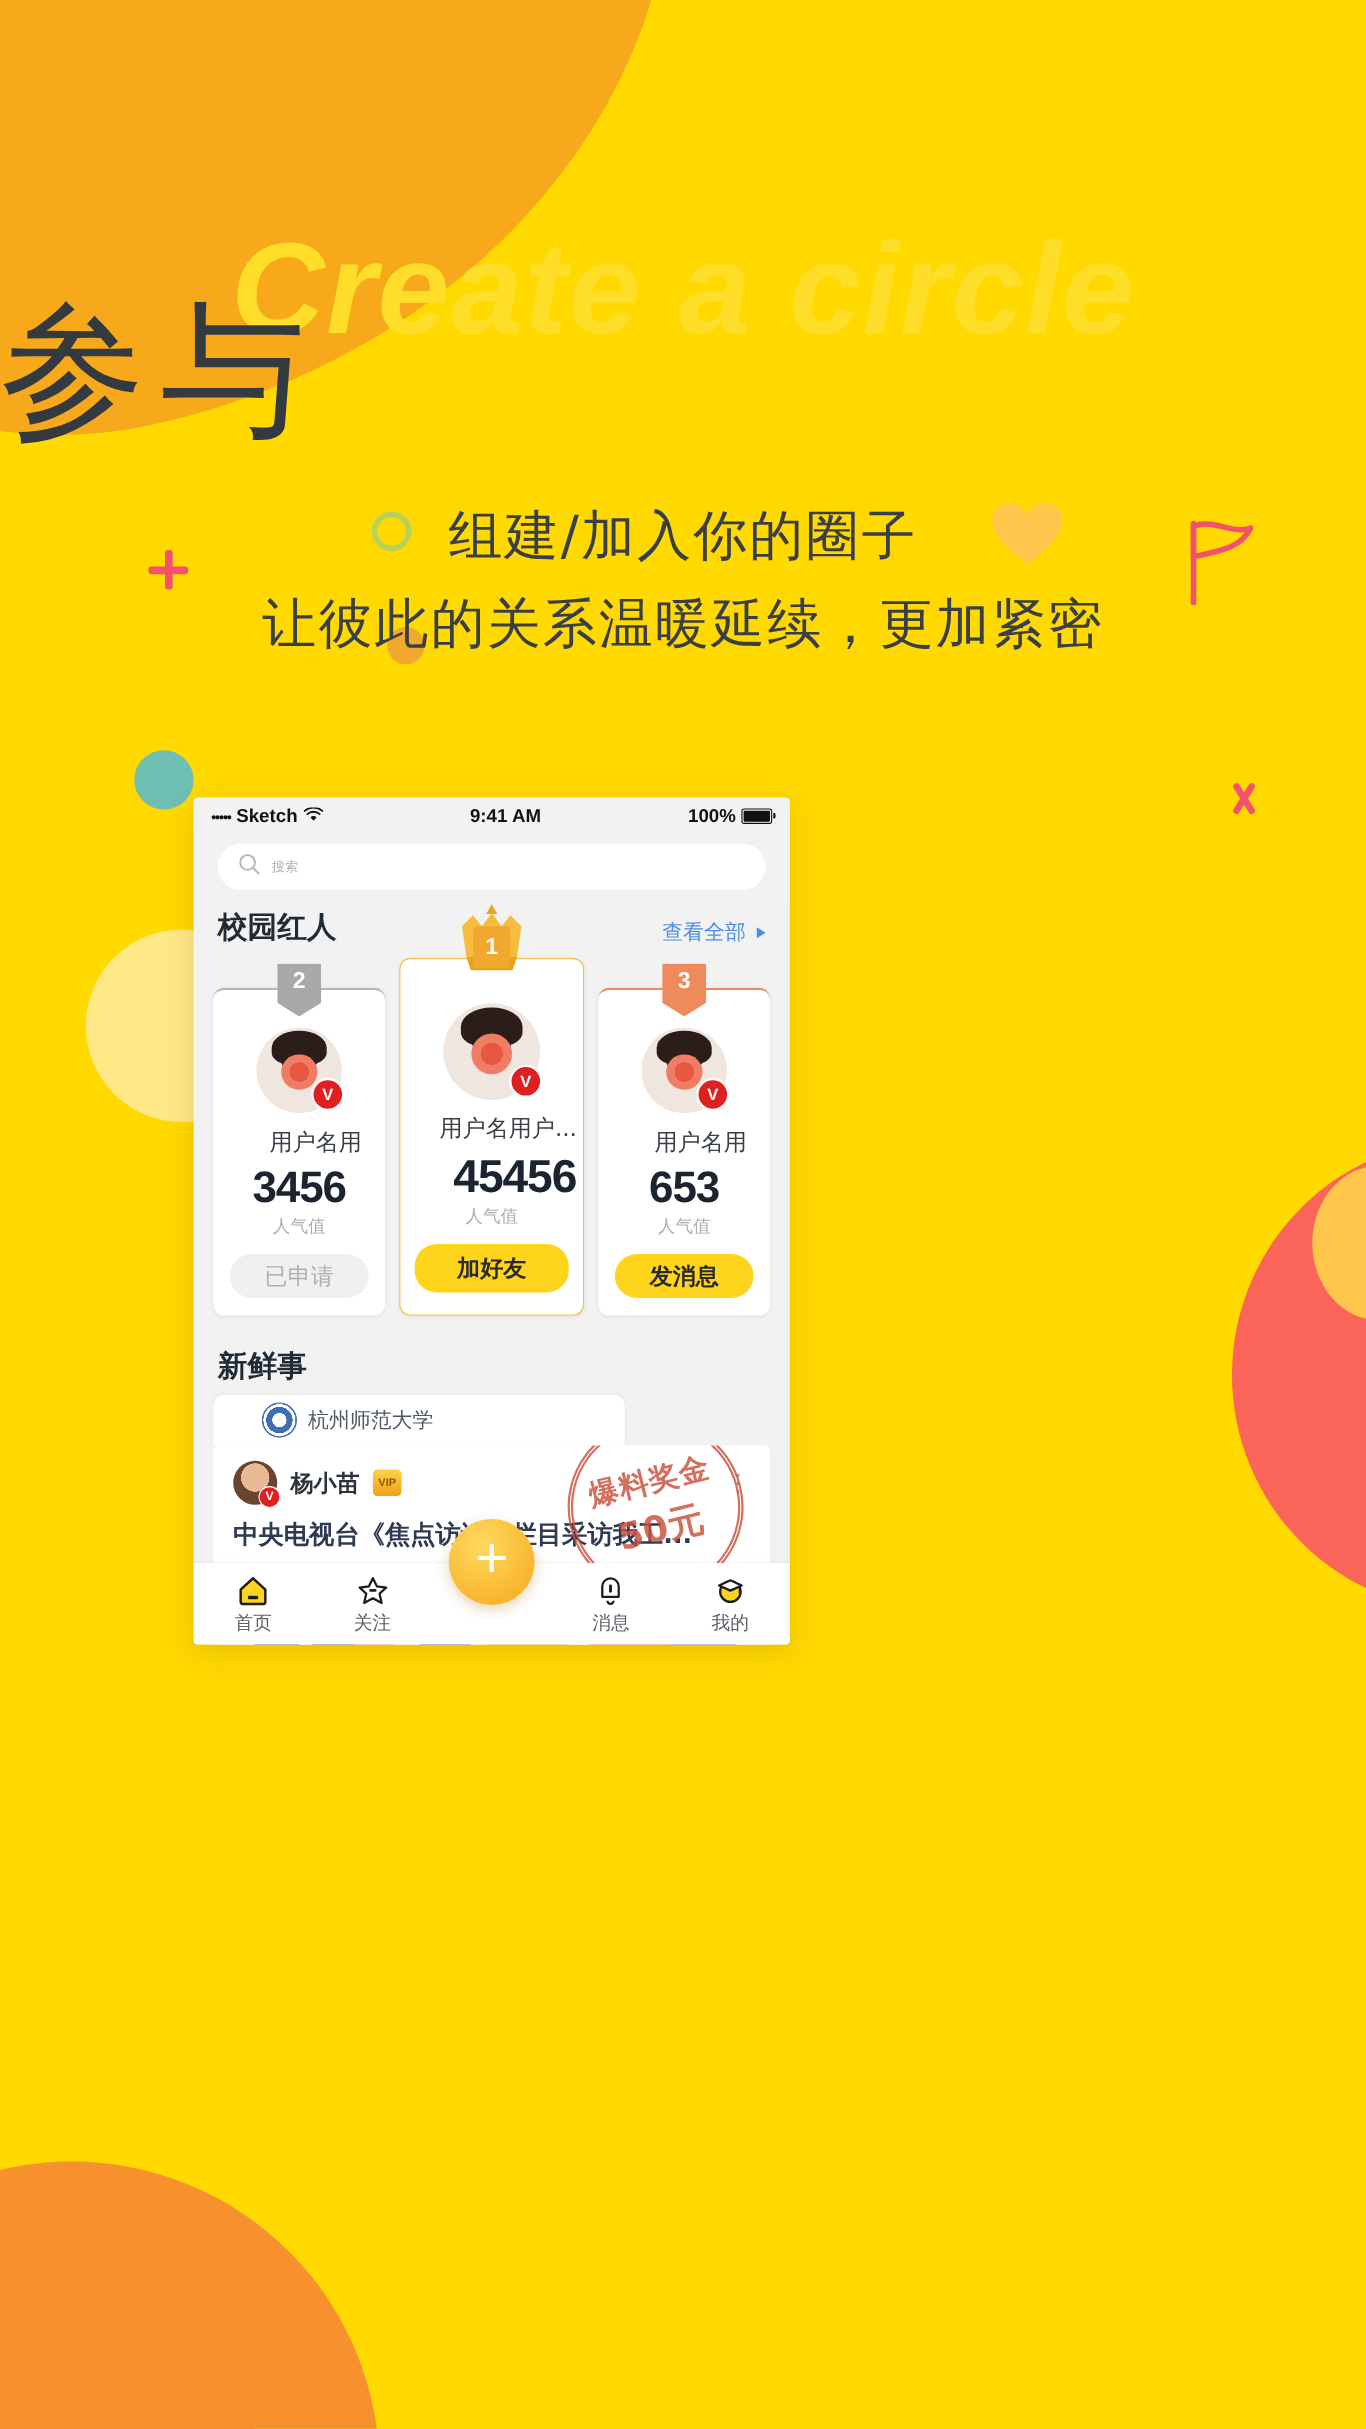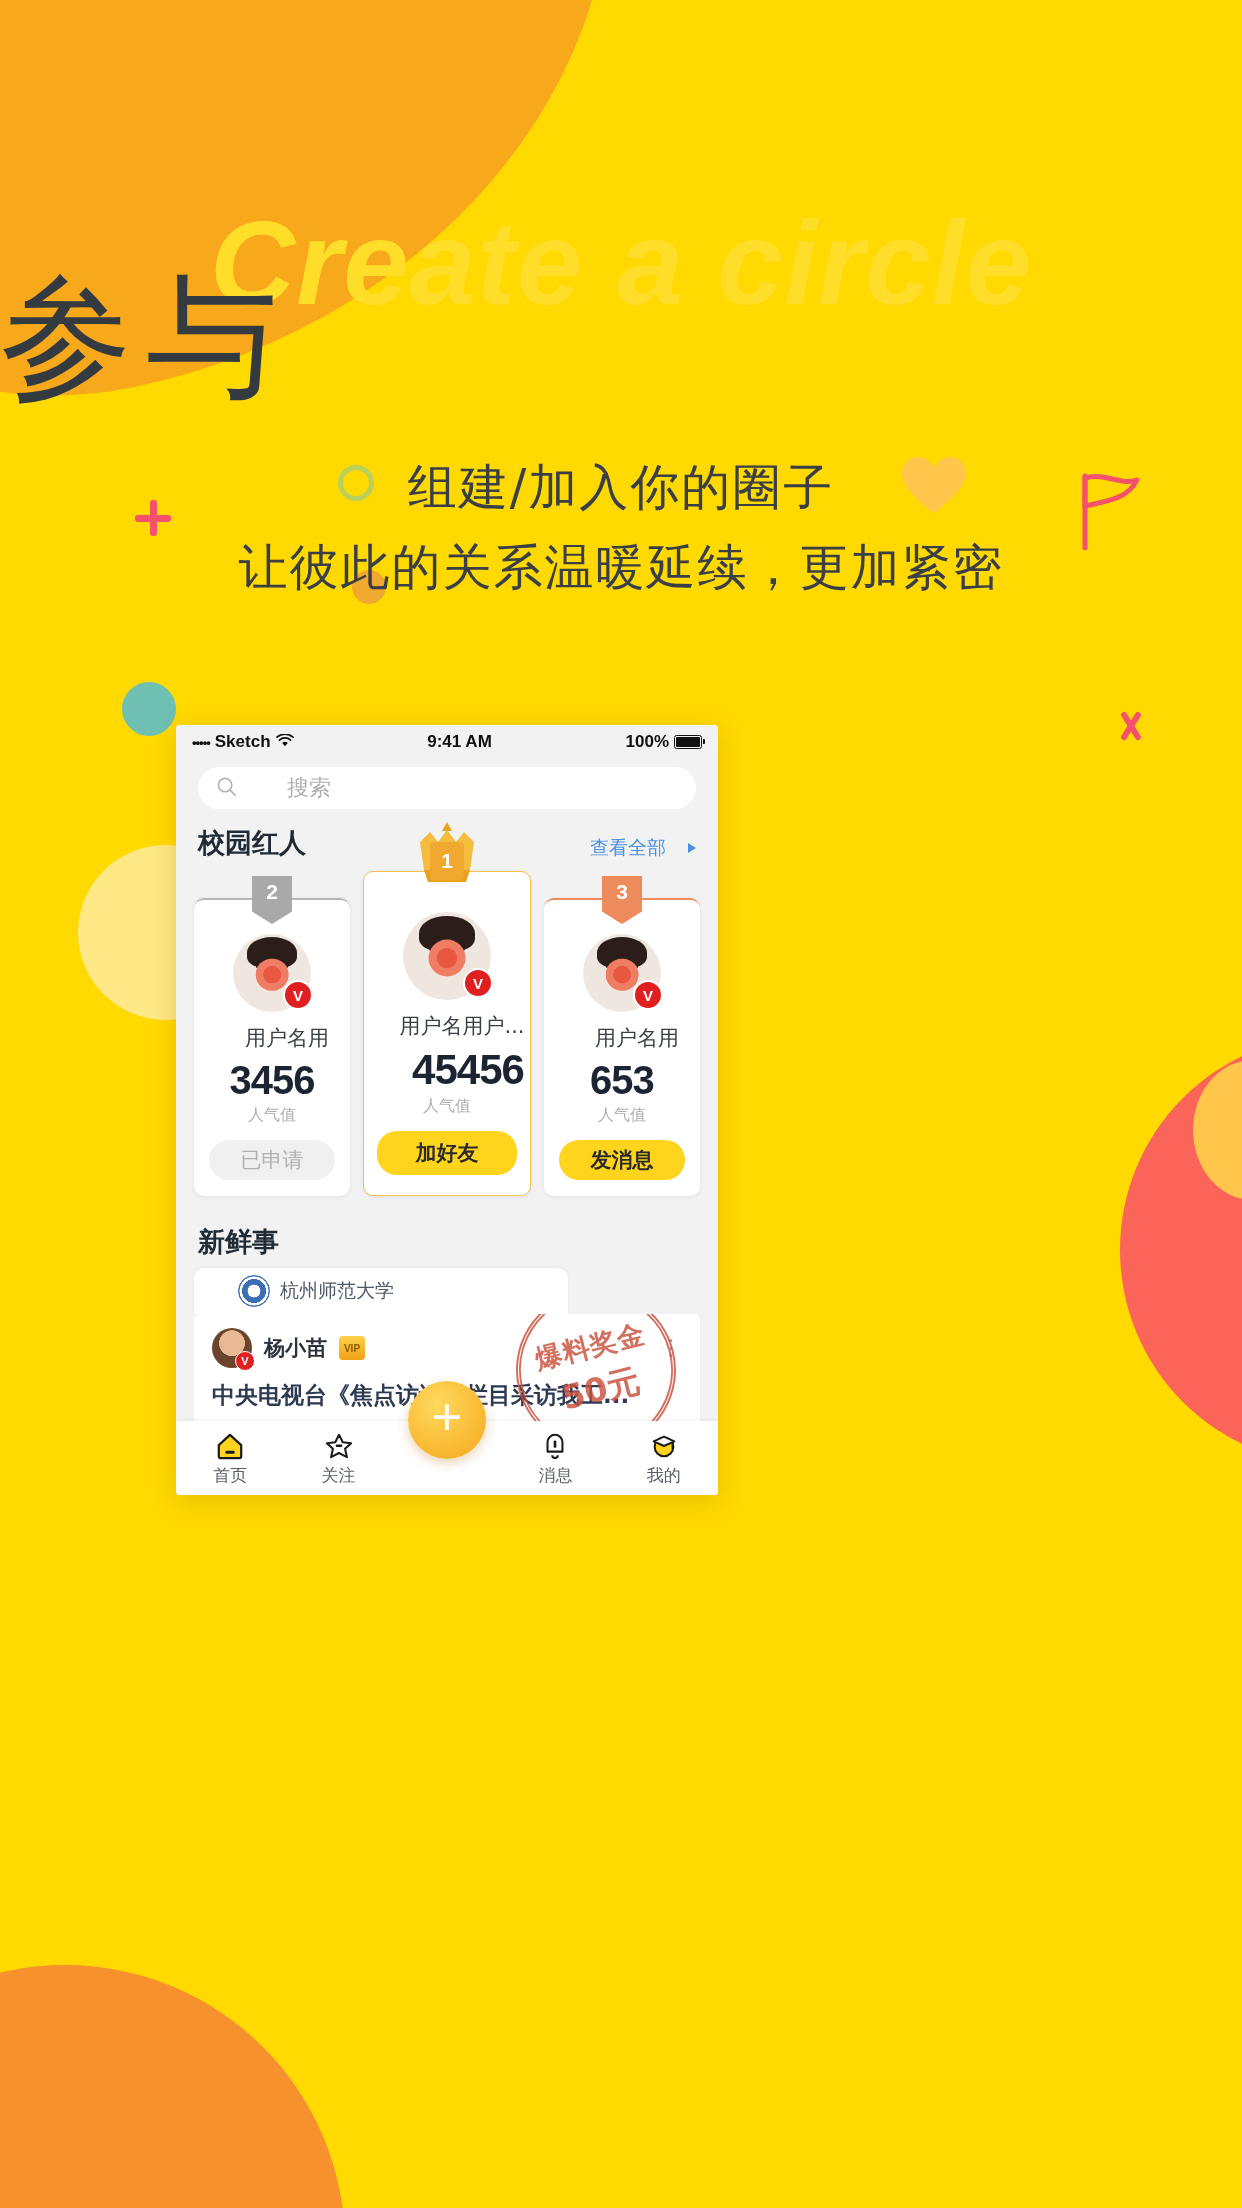--- a/index.html
+++ b/index.html
@@ -110,28 +110,28 @@
     position:relative;display:inline-block;
   }
   .batt:before{content:"";position:absolute;left:1px;top:1px;right:1px;bottom:1px;background:#111;border-radius:1px;}
   .batt:after{content:"";position:absolute;right:-4px;top:3px;width:2.5px;height:5px;background:#111;border-radius:0 1px 1px 0;}
 
   .searchwrap{padding:8px 22px 10px 22px;background:#F2F2F2;}
   .searchbar{
     height:42px;background:#fff;border-radius:21px;display:flex;align-items:center;
     padding:0 18px;gap:10px;
   }
-  .search-ph{color:#AFAFAF;font-size:22px;font-family:"DejaVu Sans",sans-serif;margin-left:40px;}
+  .search-ph{color:#AFAFAF;font-size:12px;font-family:"DejaVu Sans",sans-serif;}
 
   .sec-head{
     display:flex;align-items:flex-end;justify-content:space-between;
     padding:6px 22px 10px 22px;
   }
   .sec-title{font-size:27px;font-weight:bold;color:#212B36;font-family:"DejaVu Sans",sans-serif;}
-  .sec-more{font-size:19px;color:#4A90E2;display:flex;align-items:center;gap:22px;font-family:"DejaVu Sans",sans-serif;}
+  .sec-more{font-size:19px;color:#4A90E2;display:flex;align-items:center;gap:10px;font-family:"DejaVu Sans",sans-serif;}
   .tri{width:0;height:0;border-left:8px solid #4A90E2;border-top:5px solid transparent;border-bottom:5px solid transparent;}
 
   .cards{display:flex;align-items:flex-end;justify-content:center;gap:13px;padding:0 18px;}
   .card{
     position:relative;background:#fff;border-radius:10px;
     width:158px;padding:34px 0 16px 0;text-align:center;
     box-shadow:0 1px 4px rgba(0,0,0,.07);
   }
   .card.rank1{width:168px;padding-top:40px;padding-bottom:20px;border:1.5px solid #F2C14E;}
   .card.rank2{border-top:2.5px solid #B6B6B6;}

